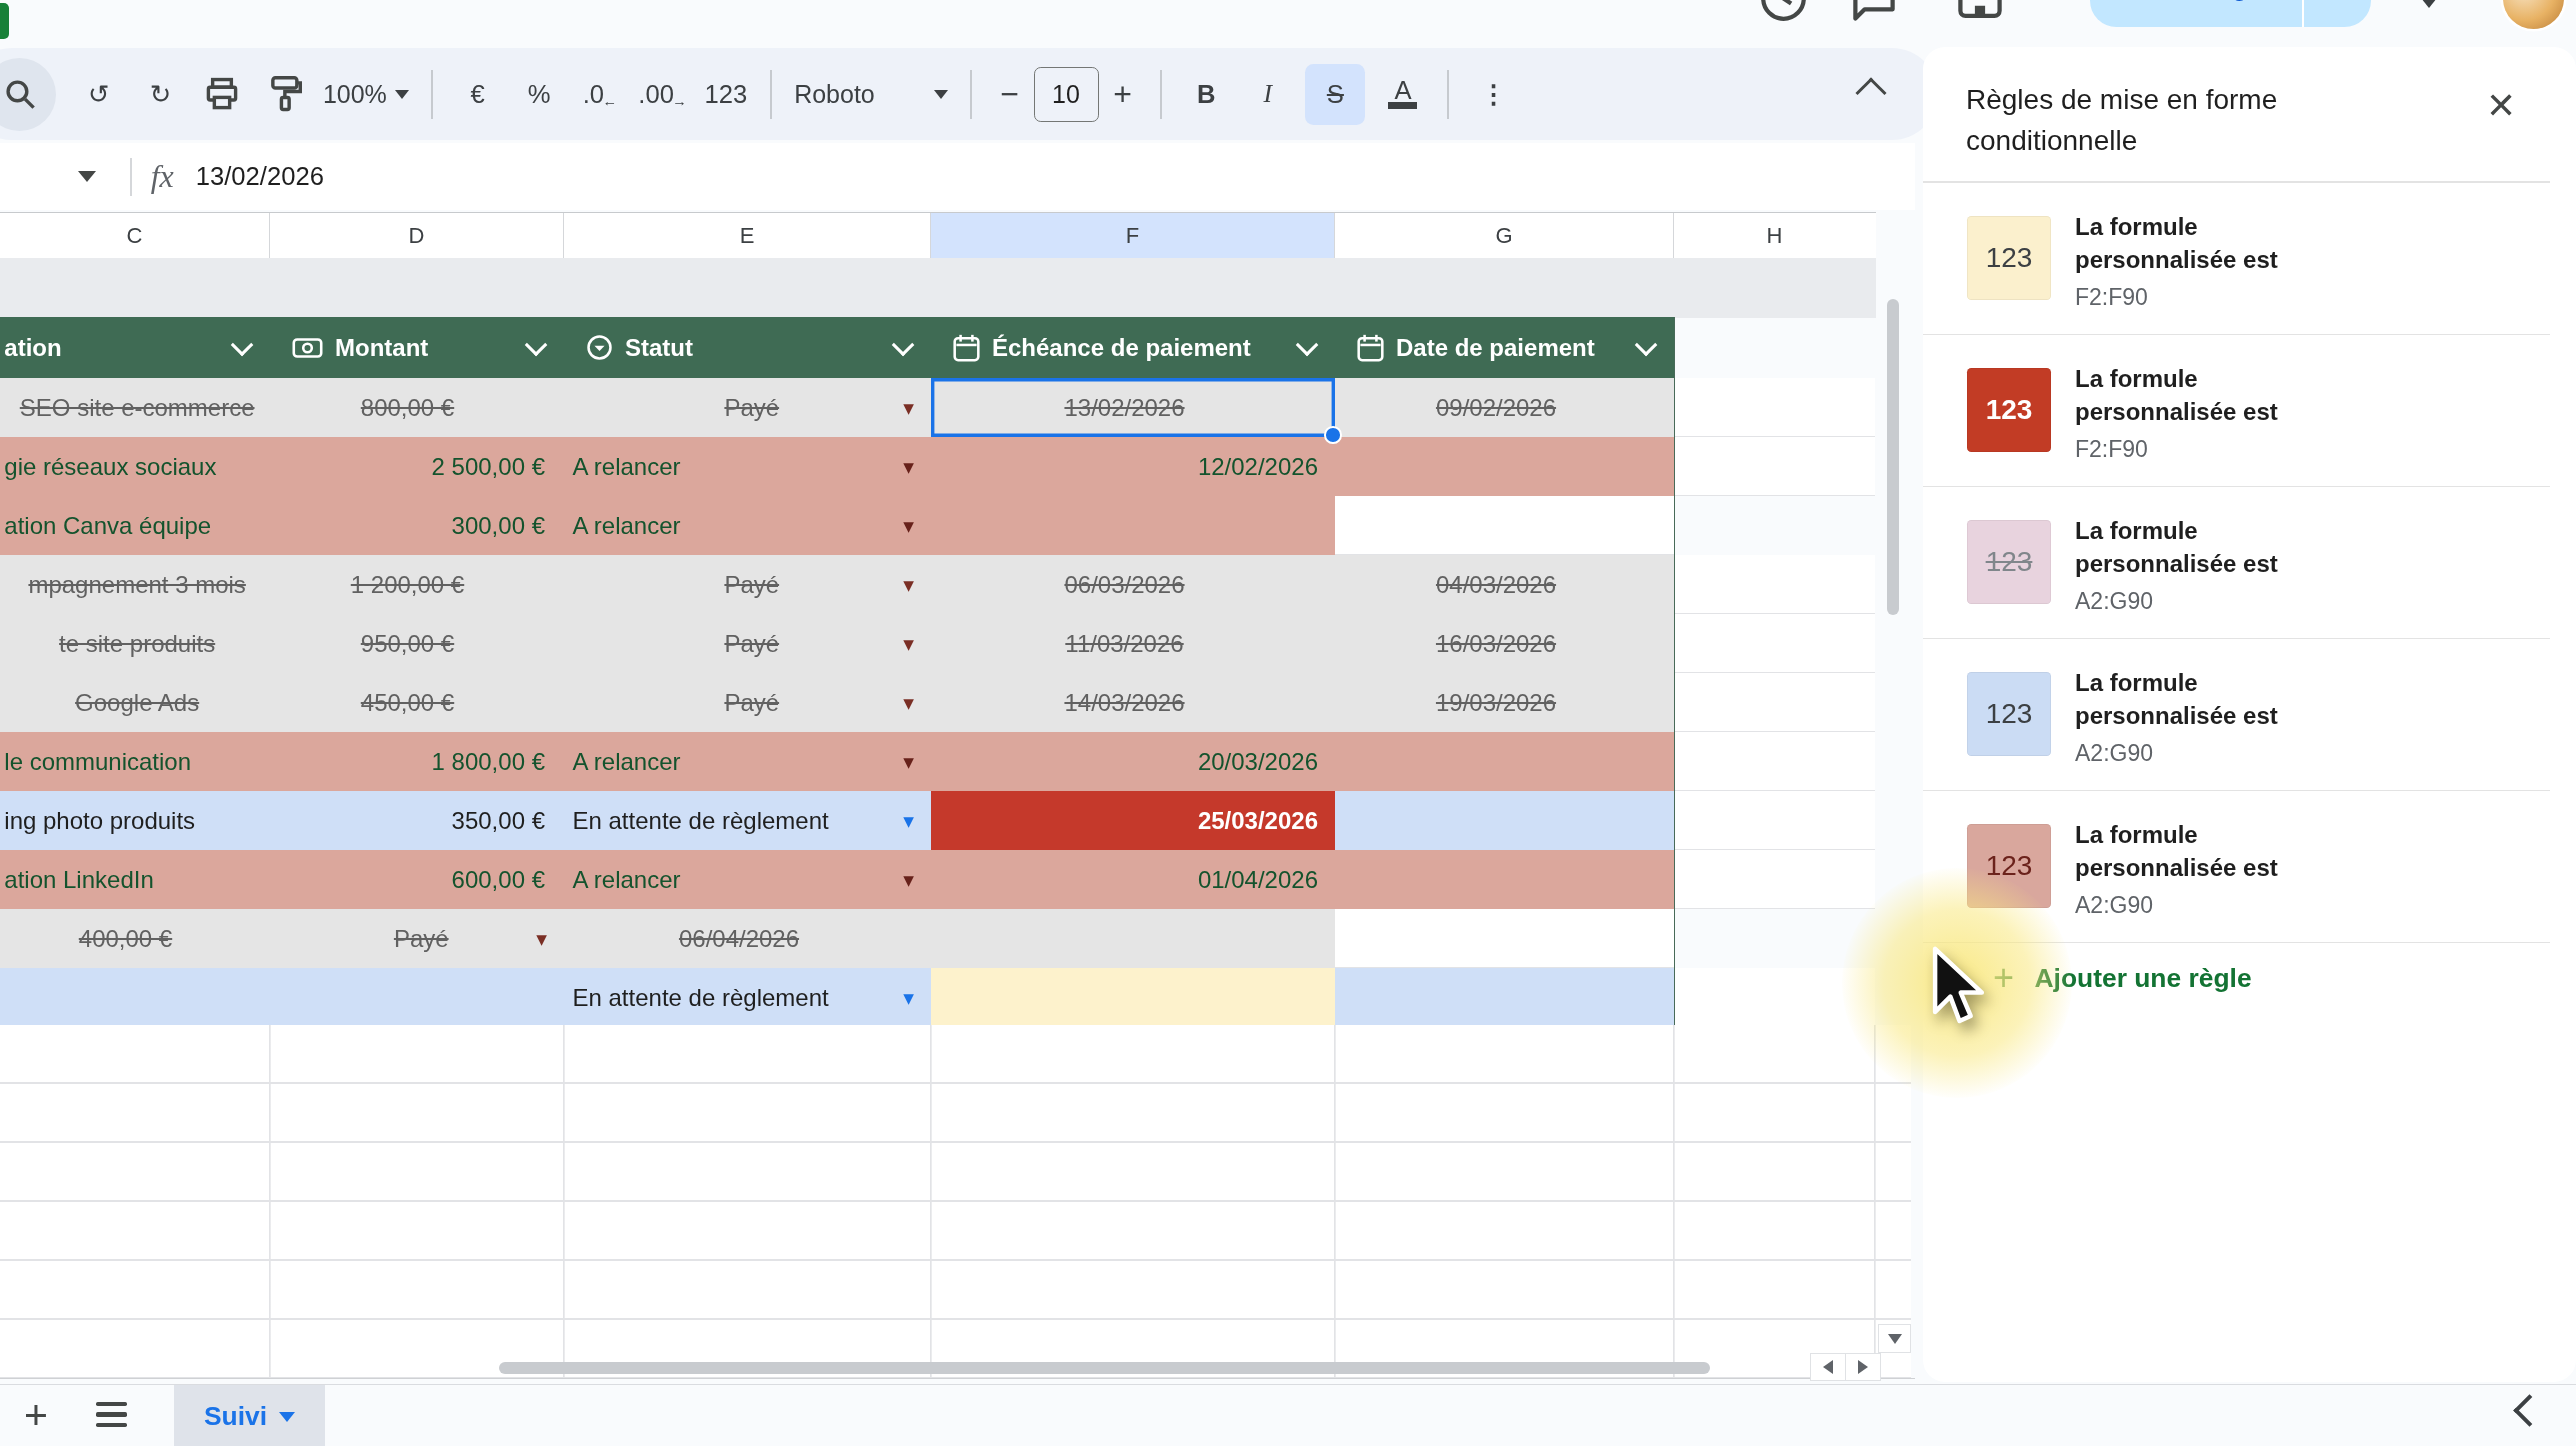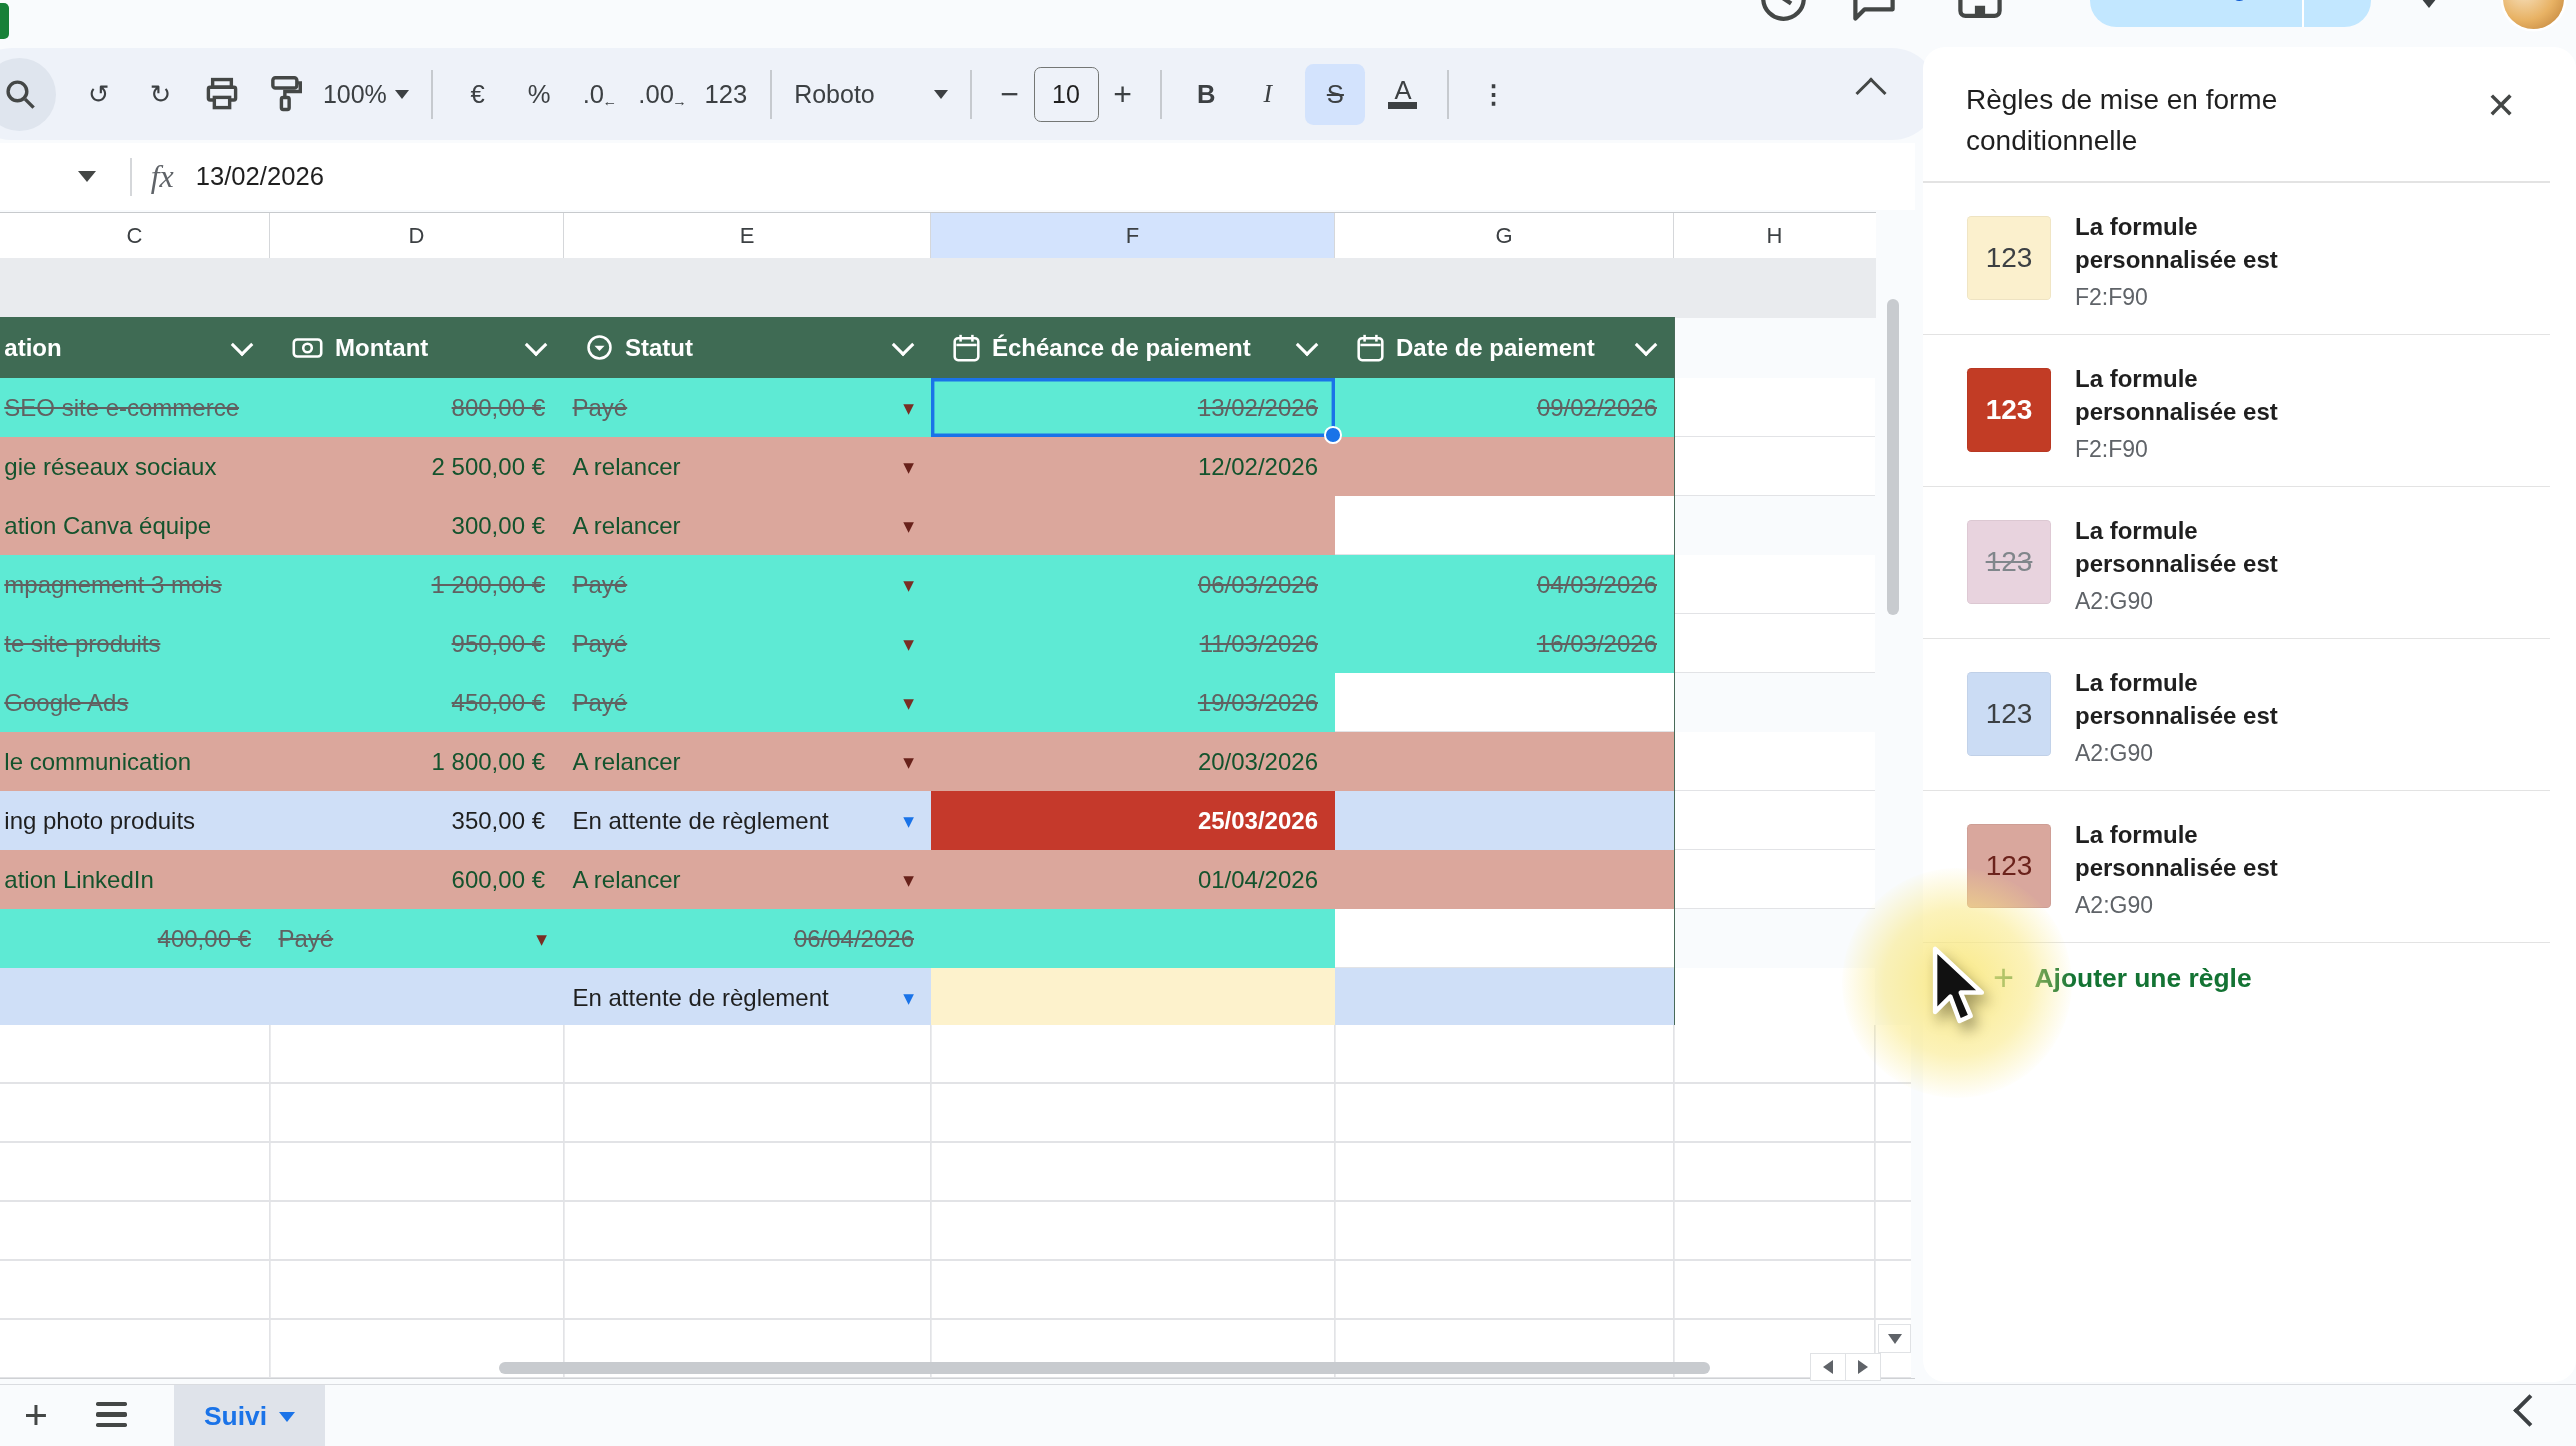--- a/index.html
+++ b/index.html
@@ -67,21 +67,21 @@
   
   .gridrows{position:absolute;top:378px;left:0;width:1876px;}
   .row{display:grid;grid-template-columns:270px 294px 367px 404px 339px 201px;height:59px;}
   .cell{position:relative;display:flex;align-items:center;font-size:24px;overflow:visible;white-space:nowrap;}
   .cC{padding-left:4.3px;}
   .cD{justify-content:flex-end;padding-right:19px;}
   .cE{padding-left:8.5px;}
   .cF,.cG{justify-content:flex-end;padding-right:17px;}
   .cH{background:#fff;border-bottom:0.9px solid #e2e3e6;}
   .row .ddl{position:absolute;right:17px;font-size:21.3px;}
-  .paid .cC,.paid .cD,.paid .cE,.paid .cF,.paid .cG{background:#5eead4;}
+  .paid .cC,.paid .cD,.paid .cE,.paid .cF,.paid .cG{background:#e5e5e5;justify-content:center;}
   .paid .tx{color:#616161;text-decoration:line-through;}
   .paid .ddl{color:#7a2e24;}
   .relance .cC,.relance .cD,.relance .cE,.relance .cF,.relance .cG{background:#dba79c;}
   .relance .tx{color:#14532d;}
   .relance .ddl{color:#67211a;}
   .pending .cC,.pending .cD,.pending .cE,.pending .cF,.pending .cG{background:#cfdff7;}
   .pending .tx{color:#1f1f1f;}
   .pending .ddl{color:#1a73e8;}
   .fRed .cF{background:#c5392b;}
   .fRed .cF .tx{color:#fff;font-weight:bold;text-decoration:none;}
@@ -425,20 +425,23 @@
       <div class="cell cC">
           <span class="tx">Google Ads</span>
         </div>
       <div class="cell cD">
           <span class="tx">450,00 €</span>
         </div>
       <div class="cell cE">
         <span class="tx">Payé</span>
         <span class="ddl">▾</span>
       </div>
+      <div class="cell cF">
+          <span class="tx">14/03/2026</span>
+        </div>
       <div class="cell cG">
           <span class="tx">19/03/2026</span>
         </div>
       <div class="cell cH"></div>
     </div>
       <div class="row relance">
       <div class="cell cC">
           <span class="tx">le communication</span>
         </div>
       <div class="cell cD">

